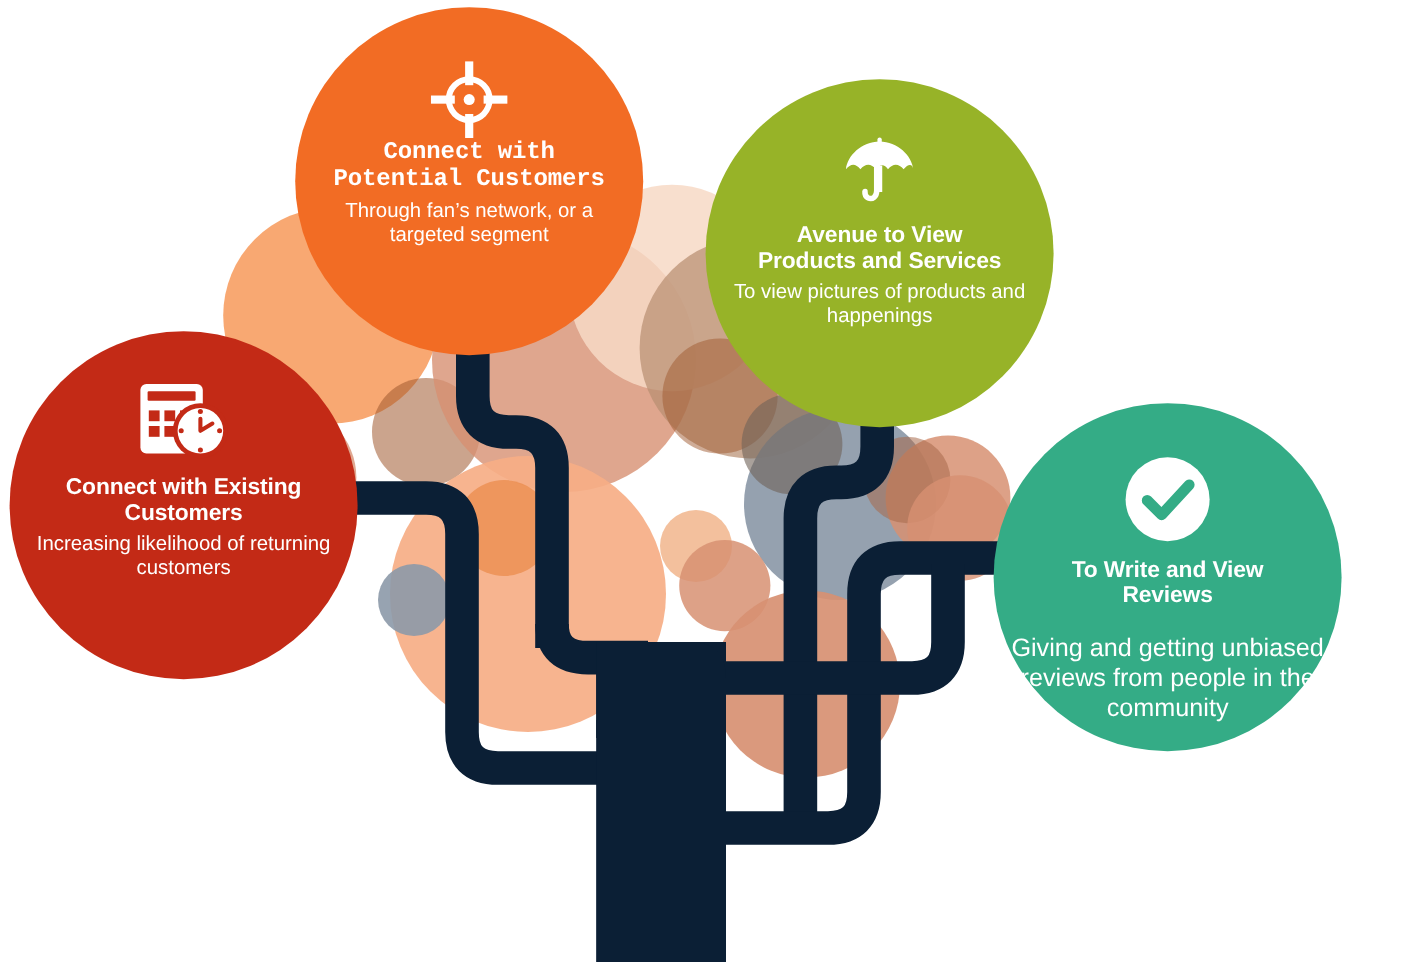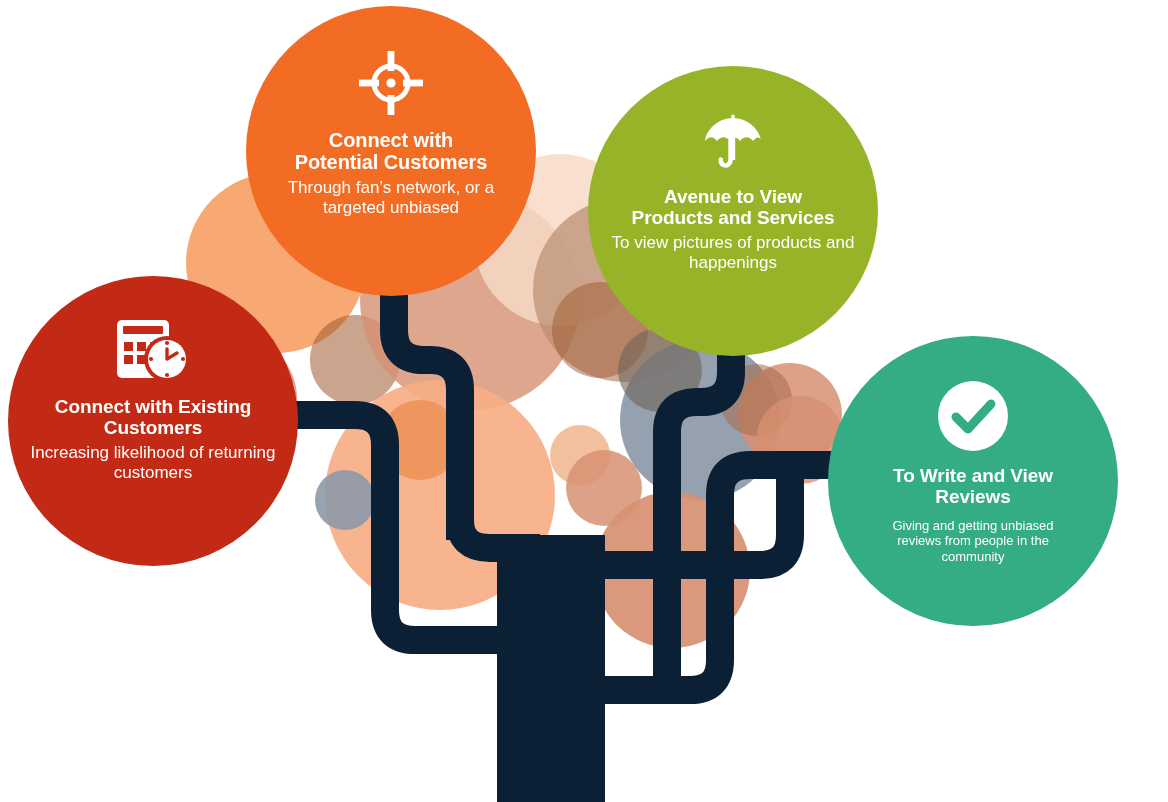--- a/index.html
+++ b/index.html
@@ -52,21 +52,21 @@
     font-weight: normal;
   }
 
   
   #node-potential {
     left: 246px; top: 6px;
     width: 290px; height: 290px;
     background: #F26C24;
   }
   #node-potential .node-icon { margin-top: 45px; }
-  #node-potential .node-title { font-size: 20px; margin-top: 14px; }
+  #node-potential .node-title { font-size: 20px; margin-top: 2px; font-family: Liberation Mono, monospace; }
   #node-potential .node-sub  { font-size: 17px; margin-top: 4px; width: 300px; }
 
   
   #node-avenue {
     left: 588px; top: 66px;
     width: 290px; height: 290px;
     background: #97B328;
   }
   #node-avenue .node-icon { margin-top: 46px; }
   #node-avenue .node-title { font-size: 19px; margin-top: 12px; }
@@ -84,21 +84,21 @@
 
   
   #node-reviews {
     left: 828px; top: 336px;
     width: 290px; height: 290px;
     background: #34AC86;
     align-items: center;
   }
   #node-reviews .node-icon { margin-top: 44px; }
   #node-reviews .node-title { font-size: 19px; margin-top: 13px; }
-  #node-reviews .node-sub  { font-size: 13px; margin-top: 10px; width: 262px; }
+  #node-reviews .node-sub  { font-size: 21px; margin-top: 20px; width: 262px; }
 </style>
 </head>
 <body>
 
 <div id="stage">
 
   <svg id="tree-svg" viewBox="0 0 1168 802">
 
     <g id="canopy-layer">
       <circle cx="276" cy="263" r="90" fill="#F5873C" opacity="0.72"></circle>
@@ -151,21 +151,21 @@
         <circle cx="32" cy="32" r="4.6" fill="#ffffff"></circle>
         <rect x="28.6" y="0" width="6.8" height="20" fill="#ffffff"></rect>
         <rect x="28.6" y="44" width="6.8" height="20" fill="#ffffff"></rect>
         <rect x="0" y="28.6" width="20" height="6.8" fill="#ffffff"></rect>
         <rect x="44" y="28.6" width="20" height="6.8" fill="#ffffff"></rect>
       </svg>
     </span>
     <div class="node-title">Connect with
 Potential Customers</div>
     <div class="node-sub">Through fan’s network, or a
-targeted unbiased</div>
+targeted segment</div>
   </div>
 
   <div class="node" id="node-existing">
     <span class="node-icon">
       <svg width="76" height="66" viewBox="0 0 76 66">
 
         <rect x="2" y="2" width="52" height="58" rx="5" fill="#ffffff"></rect>
         <rect x="8" y="8" width="40" height="8" rx="1" fill="#C32A16"></rect>
 
         <rect x="9" y="24" width="9" height="9" fill="#C32A16"></rect>

